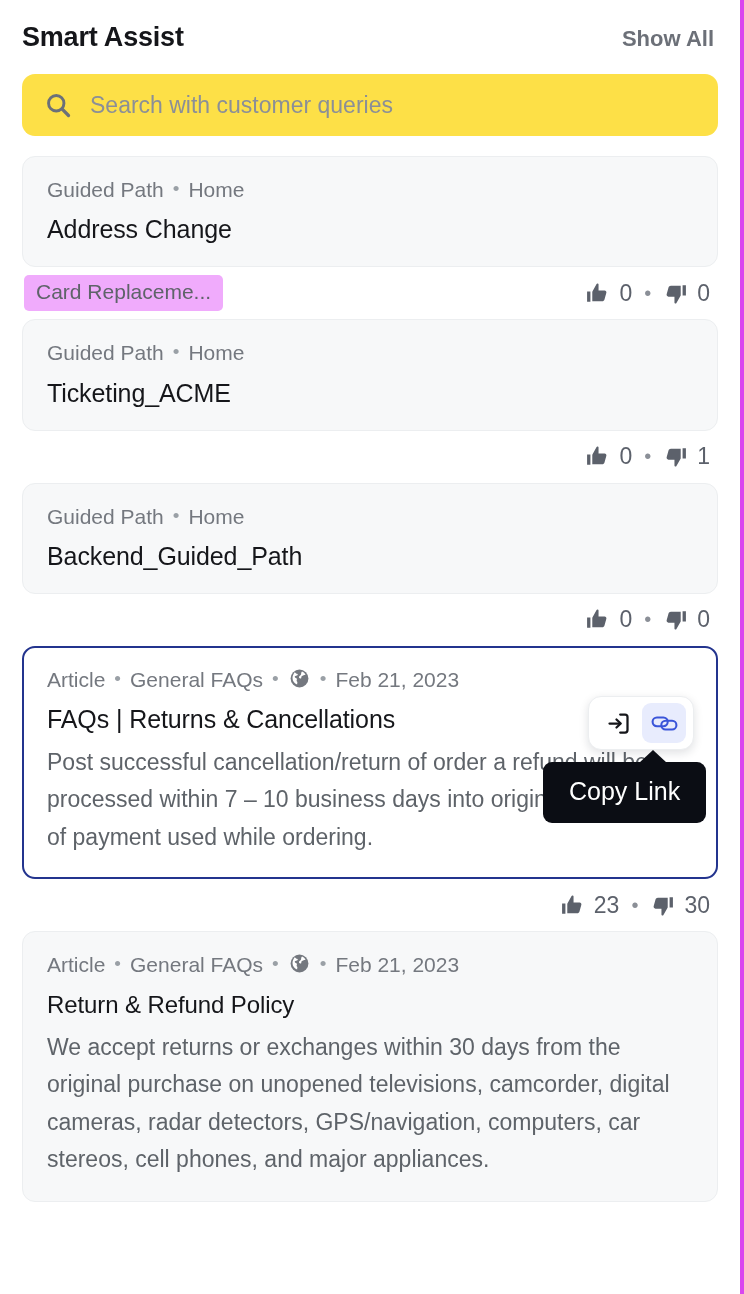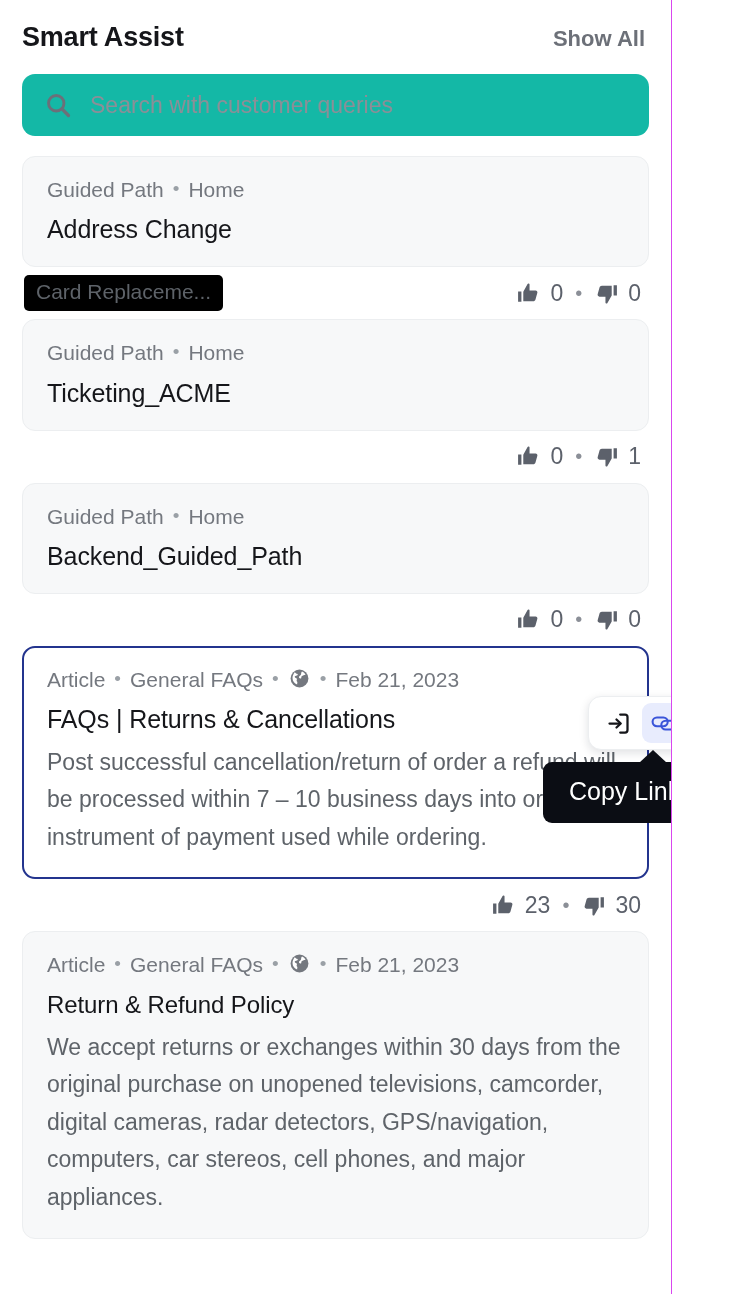--- a/index.html
+++ b/index.html
@@ -5,24 +5,24 @@
   * { box-sizing: border-box; margin: 0; padding: 0; }
   html, body {
     width: 744px;
     height: 1294px;
     background: #ffffff;
     font-family: "Liberation Sans", sans-serif;
     overflow: hidden;
   }
   .panel {
     position: relative;
-    width: 672px;
+    width: 744px;
     height: 1294px;
     background: #ffffff;
-    border-right: 1px solid #d946ef;
+    border-right: 4px solid #d946ef;
     overflow: hidden;
   }
 
   
   .header {
     display: flex;
     align-items: baseline;
     justify-content: space-between;
     padding: 22px 26px 0 22px;
     height: 62px;
@@ -39,21 +39,21 @@
     font-weight: bold;
     text-align: center;
   }
 
   
   .search-wrap { padding: 12px 22px 0 22px; }
   .search-box {
     display: flex;
     align-items: center;
     height: 62px;
-    background: #14b8a6;
+    background: #fde047;
     border-radius: 13px;
     padding: 0 22px;
   }
   .search-icon { flex: 0 0 auto; margin-right: 18px; display: flex; }
   .search-input {
     flex: 1 1 auto;
     border: none;
     outline: none;
     background: transparent;
     font-family: "Liberation Sans", sans-serif;
@@ -113,21 +113,21 @@
   
   .meta-row {
     display: flex;
     align-items: center;
     justify-content: space-between;
     min-height: 46px;
     padding: 6px 2px 0 2px;
   }
   .tags { display: flex; align-items: center; gap: 12px; }
   .tag {
-    background: #000000;
+    background: #f0abfc;
     border-radius: 5px;
     color: #5e6369;
     font-size: 21px;
     padding: 5px 12px 7px 12px;
     white-space: nowrap;
   }
   .votes {
     display: flex;
     align-items: center;
     gap: 9px;

